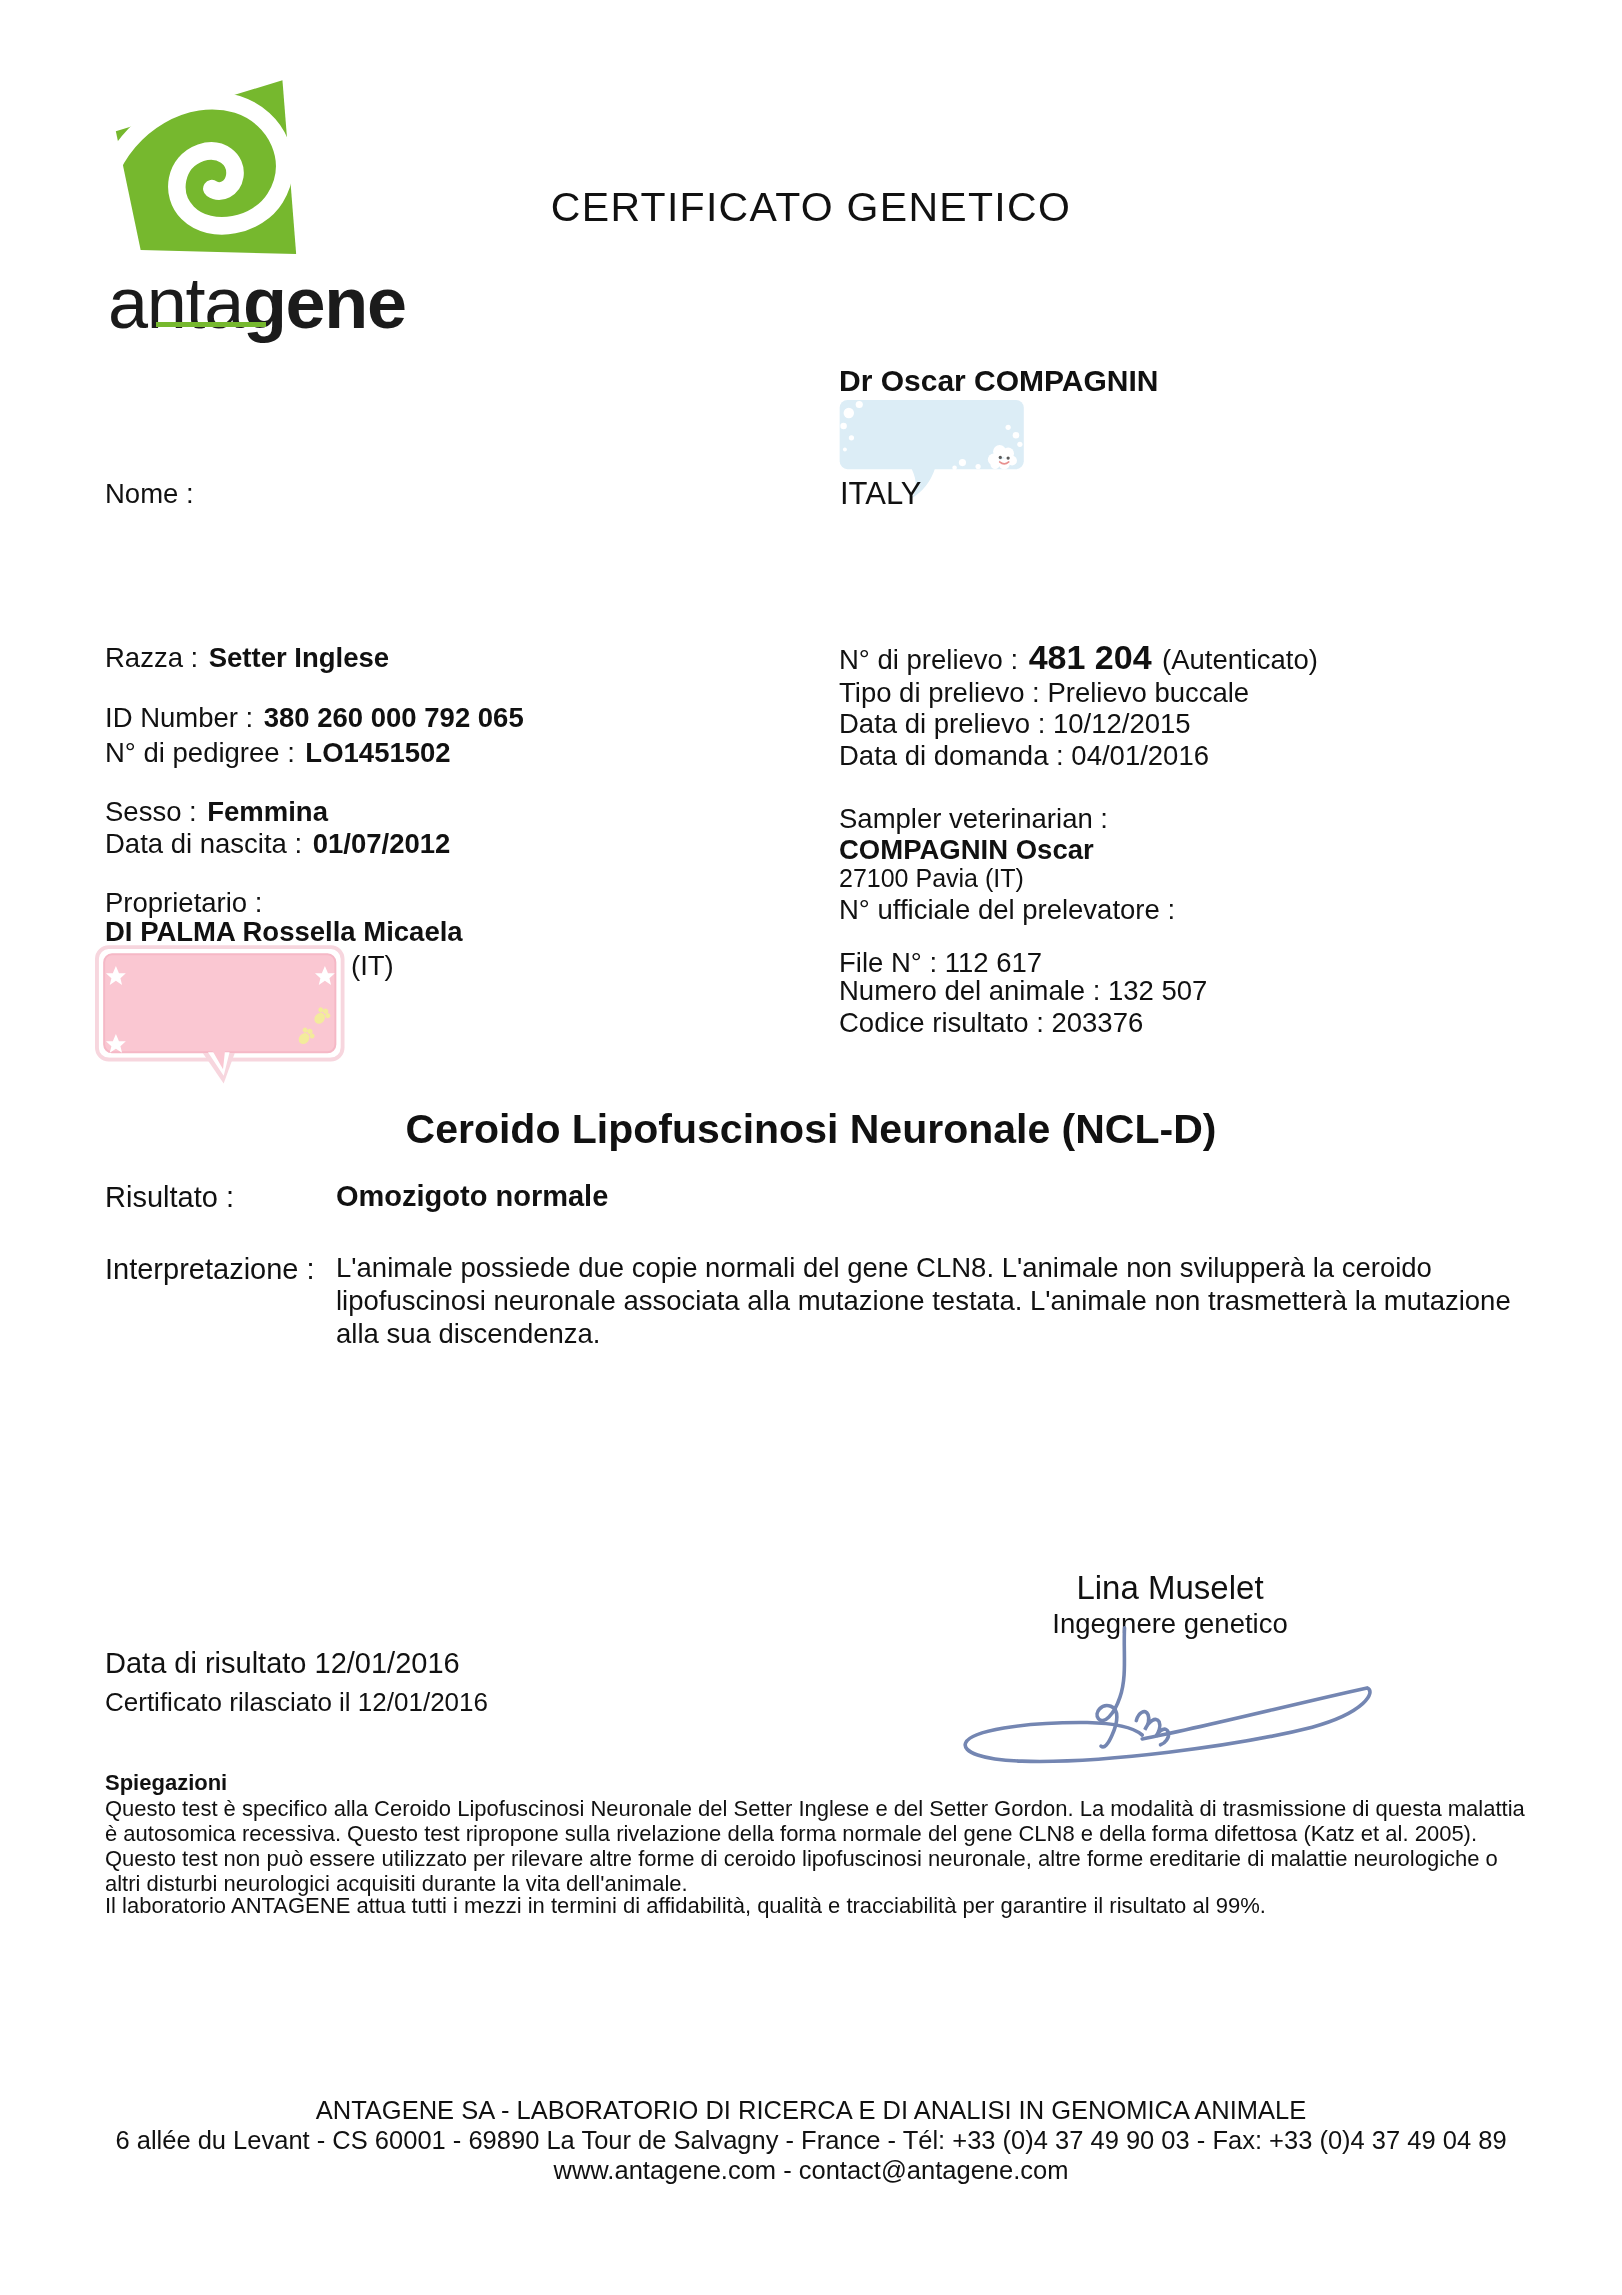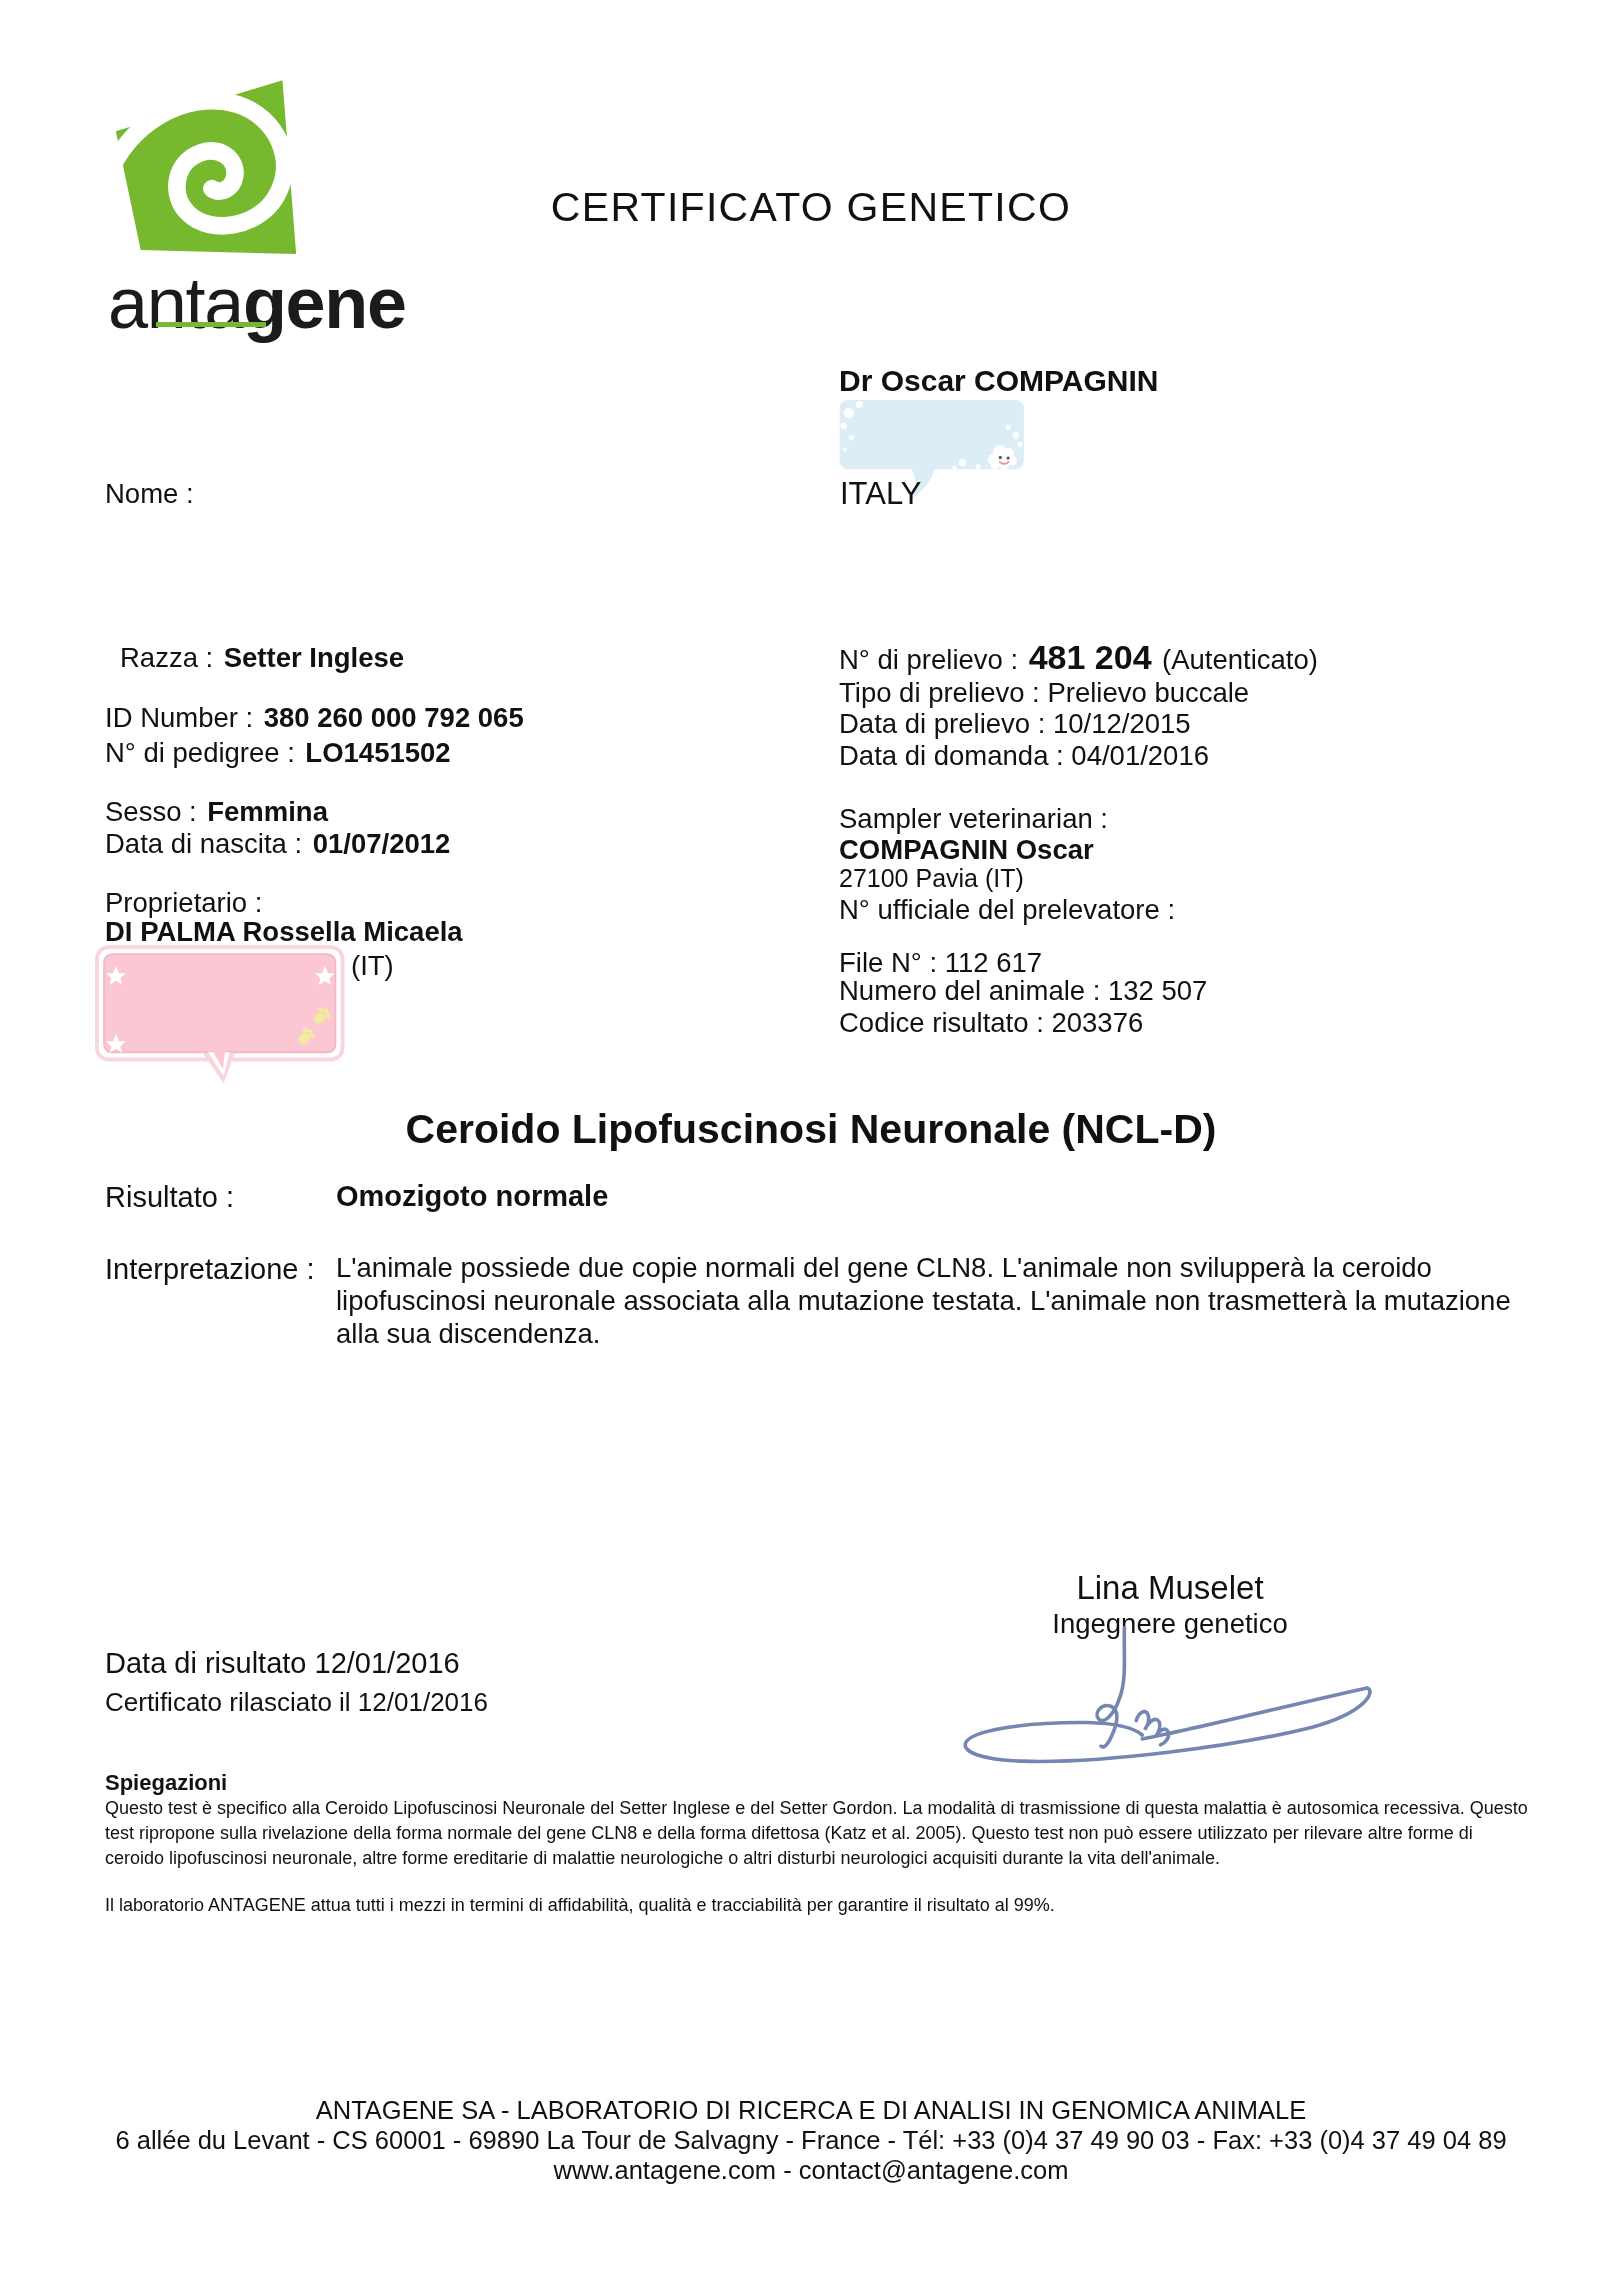--- a/index.html
+++ b/index.html
@@ -21,21 +21,21 @@
   .t58b{font-size:38px;font-weight:bold;}
   .doc-title{font-size:41px;letter-spacing:1.3px;}
   .test-heading{font-size:41px;font-weight:bold;}
   .center{left:0;right:0;text-align:center;}
   .row{display:flex;align-items:baseline;gap:10.5px;}
   .wrap{white-space:normal;}
   .brand-text{font-size:72px;letter-spacing:-1.3px;color:#1b1b1b;}
   .brand-text b{font-weight:bold;}
   .green-rule{position:absolute;background:#76b82e;}
   .footer-block{font-size:25.5px;line-height:30px;text-align:center;}
-  .expl-body{font-size:18px;line-height:25px;}
+  .expl-body{font-size:22px;line-height:25px;}
   .interp{font-size:27.5px;line-height:33px;}
 </style>
 </head>
 <body>
 
 <div class="page">
 
   <div class="abs" style="left:108px;top:69px;width:216px;height:268px;">
     <svg width="196" height="193" viewBox="0 0 300 295">
       <polygon points="12,95 267,17 288,283 50,277" fill="#76b82e"></polygon>
@@ -78,21 +78,21 @@
       </g>
       <circle cx="250" cy="94" r="2.5" fill="#5a5a5a"></circle>
       <circle cx="262" cy="95" r="2.5" fill="#5a5a5a"></circle>
       <path d="M 249,101 Q 256,107 263,101" fill="none" stroke="#e8918f" stroke-width="2.5" stroke-linecap="round"></path>
     </g>
   </svg>
   <div class="abs t48" style="left:840px;top:476px;">ITALY</div>
 
   <div class="abs t42" style="left:105px;top:478px;">Nome :</div>
 
-  <div class="abs row" style="left:105px;top:642px;margin-left:15px;">
+  <div class="abs row" style="left:105px;top:642px;">
     <span class="t42">Razza :</span>
     <span class="t42b">Setter Inglese</span>
   </div>
   <div class="abs row" style="left:105px;top:702px;">
     <span class="t42">ID Number :</span>
     <span class="t42b">380 260 000 792 065</span>
   </div>
   <div class="abs row" style="left:105px;top:737px;">
     <span class="t42">N° di pedigree :</span>
     <span class="t42b">LO1451502</span>

